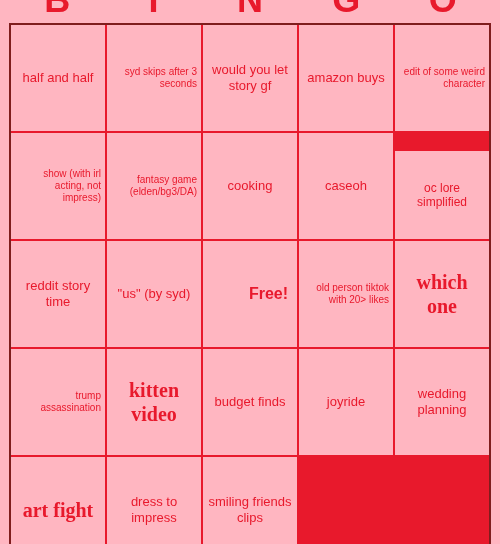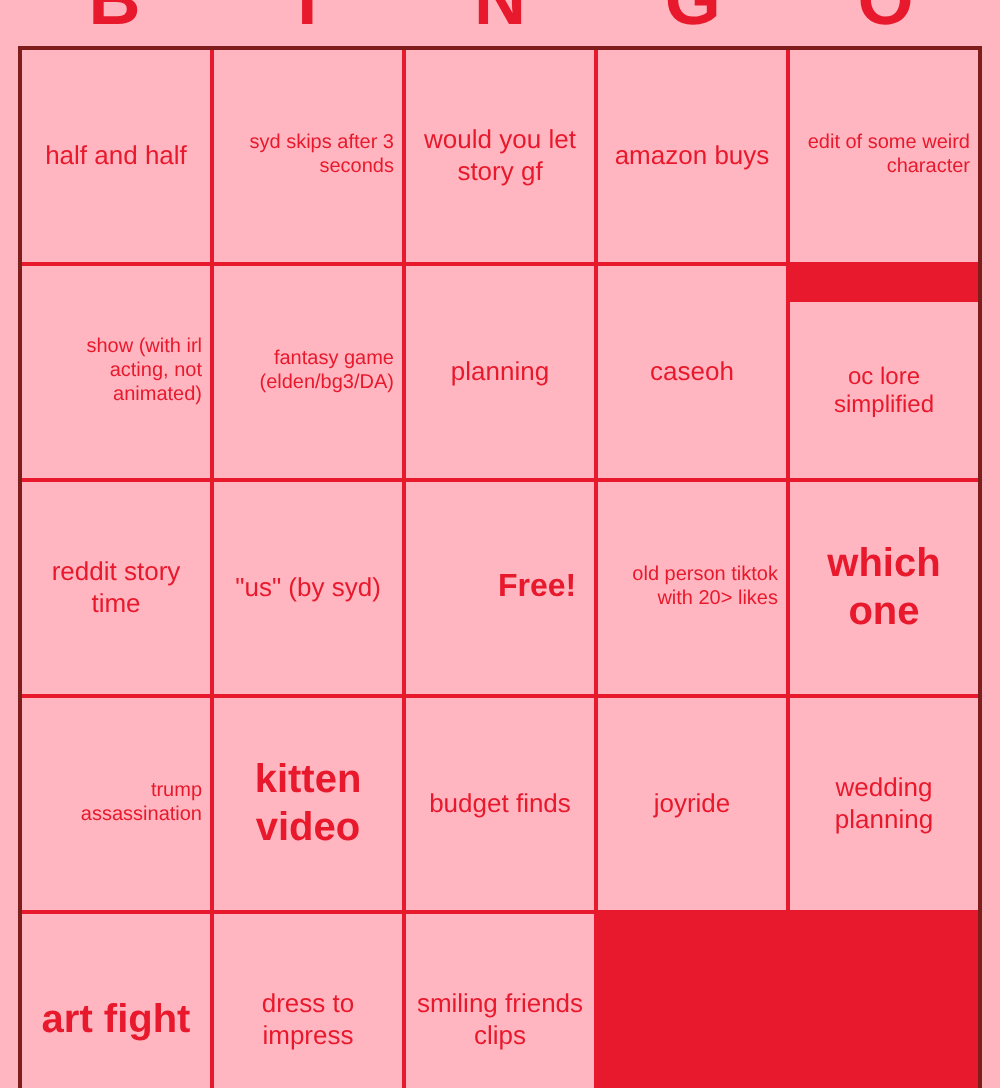--- a/index.html
+++ b/index.html
@@ -51,20 +51,21 @@
       line-height: 1.2;
     }
     .cell.free {
       font-size: 16px;
       font-weight: bold;
       padding-left: 41px;
     }
     .cell.large-text {
       font-size: 20px;
       font-weight: bold;
+      font-family: Liberation Serif, serif;
     }
     .cell.small-text {
       font-size: 10px;
       text-align: right;
     }
     .cell.medium-text {
       font-size: 12px;
       margin-top: 18px;
     }
   </style>
@@ -80,23 +81,23 @@
     <span>O</span>
   </div>
   <div class="bingo-grid">
 
     <div class="cell">half and half</div>
     <div class="cell small-text">syd skips after 3 seconds</div>
     <div class="cell">would you let story gf</div>
     <div class="cell">amazon buys</div>
     <div class="cell small-text">edit of some weird character</div>
 
-    <div class="cell small-text">show (with irl acting, not animated)</div>
+    <div class="cell small-text">show (with irl acting, not impress)</div>
     <div class="cell small-text">fantasy game (elden/bg3/DA)</div>
-    <div class="cell">planning</div>
+    <div class="cell">cooking</div>
     <div class="cell">caseoh</div>
     <div class="cell medium-text">oc lore simplified</div>
 
     <div class="cell">reddit story time</div>
     <div class="cell">"us" (by syd)</div>
     <div class="cell free">Free!</div>
     <div class="cell small-text">old person tiktok with 20&gt; likes</div>
     <div class="cell large-text">which one</div>
 
     <div class="cell small-text">trump assassination</div>

